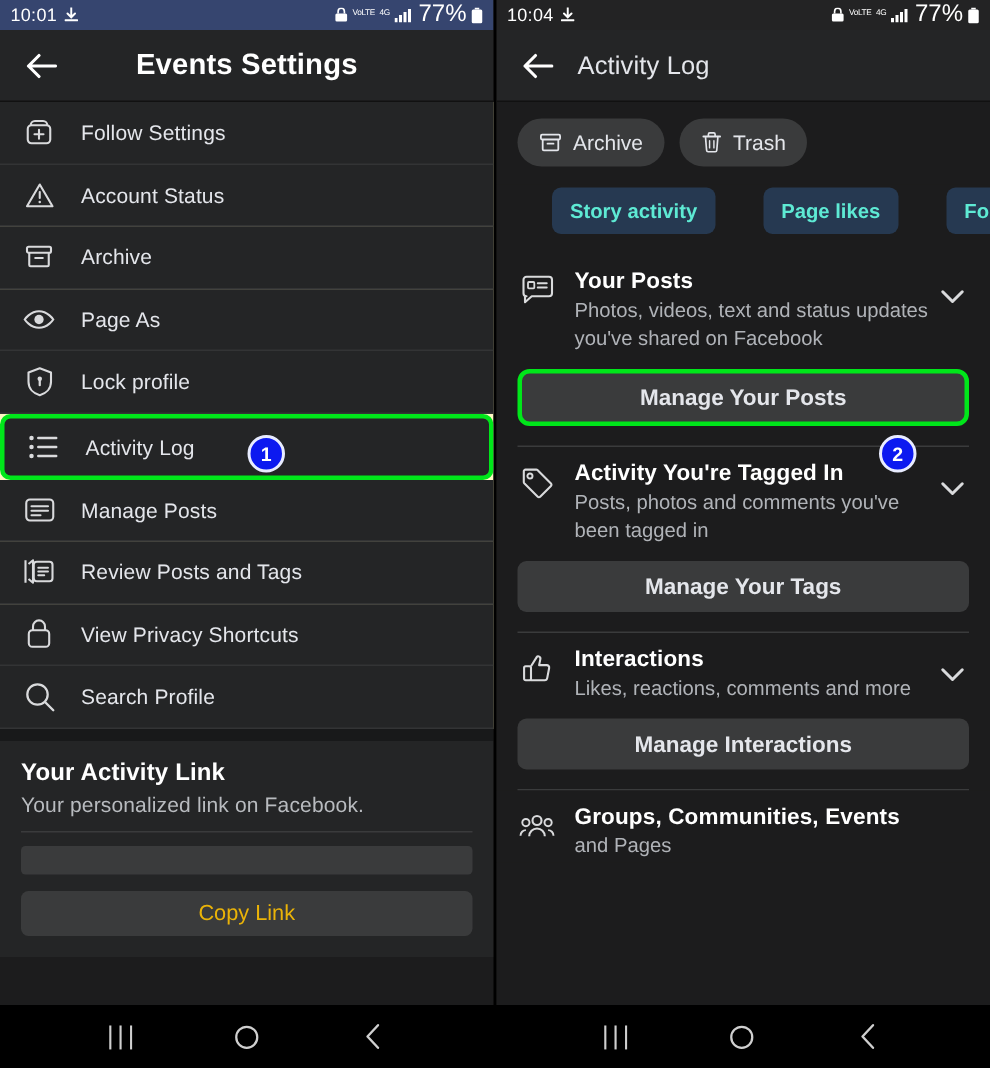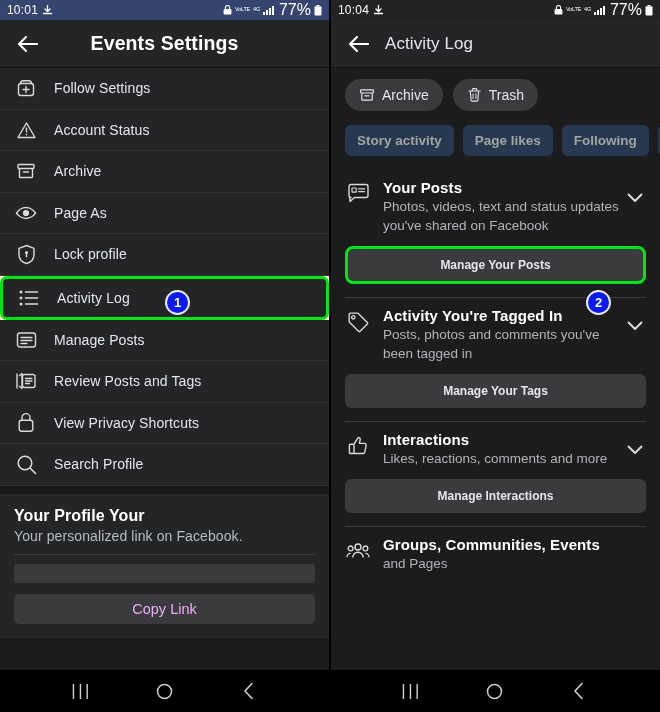--- a/index.html
+++ b/index.html
@@ -129,21 +129,21 @@
     height: 19px;
     background: #3a3b3c;
     border-radius: 3px;
   }
   .pc-btn {
     margin-top: 11px;
     height: 30px;
     background: #3a3b3c;
     border-radius: 5px;
     display: flex; align-items: center; justify-content: center;
-    font-size: 14.5px; color: #f0abfc;
+    font-size: 14.5px; color: #eab308;
   }
 
   
   .r-body { background: #1c1c1d; height: 602px; overflow: hidden; }
   .chip-row-pills {
     display: flex;
     gap: 10px;
     padding: 11px 14px 12px 14px;
     background: #1c1c1d;
   }
@@ -163,23 +163,24 @@
     padding: 2px 0 14px 14px;
     background: #1c1c1d;
     overflow: hidden;
   }
   .filter-chip {
     height: 31px;
     padding: 0 12px;
     background: #263951;
     border-radius: 6px;
     display: flex; align-items: center;
-    font-size: 13.5px; color: #a3a3a3; font-weight: bold;
+    font-size: 13.5px; color: #5eead4; font-weight: bold;
     white-space: nowrap;
     flex: 0 0 auto;
+    margin-left: 23px;
   }
   .filter-chip.partial { width: 14px; padding: 0; overflow: hidden; }
 
   .sect {
     padding: 0 14px;
     background: #1c1c1d;
   }
   .sect-row {
     display: flex;
     align-items: flex-start;
@@ -204,21 +205,21 @@
     display: flex; align-items: center; justify-content: center;
     color: #d9dadc; margin-top: 14px;
   }
   .action-btn {
     position: relative;
     height: 34px;
     margin: 9px 0 0 0;
     background: #3a3b3c;
     border-radius: 6px;
     display: flex; align-items: center; justify-content: center;
-    font-size: 12px; font-weight: bold; color: #e4e6eb;
+    font-size: 15px; font-weight: bold; color: #e4e6eb;
   }
   .action-btn.highlight {
     border: 3px solid #00e61a;
     height: 38px;
     border-radius: 8px;
   }
   .sect-divider { height: 1px; background: #3a3b3c; margin: 13px 0 0 0; }
 
   
   .badge {
@@ -417,21 +418,21 @@
             </svg>
         </span>
         <span class="menu-label">Search Profile</span>
       </div>
 
     </div>
 
     <div class="gap-strip"></div>
 
     <div class="profile-card">
-      <div class="pc-title">Your Profile Your</div>
+      <div class="pc-title">Your Activity Link</div>
       <div class="pc-sub">Your personalized link on Facebook.</div>
       <div class="pc-divider"></div>
       <div class="pc-field"></div>
       <div class="pc-btn">Copy Link</div>
     </div>
 
   </div>
 
   <div class="panel panel-right">
 

